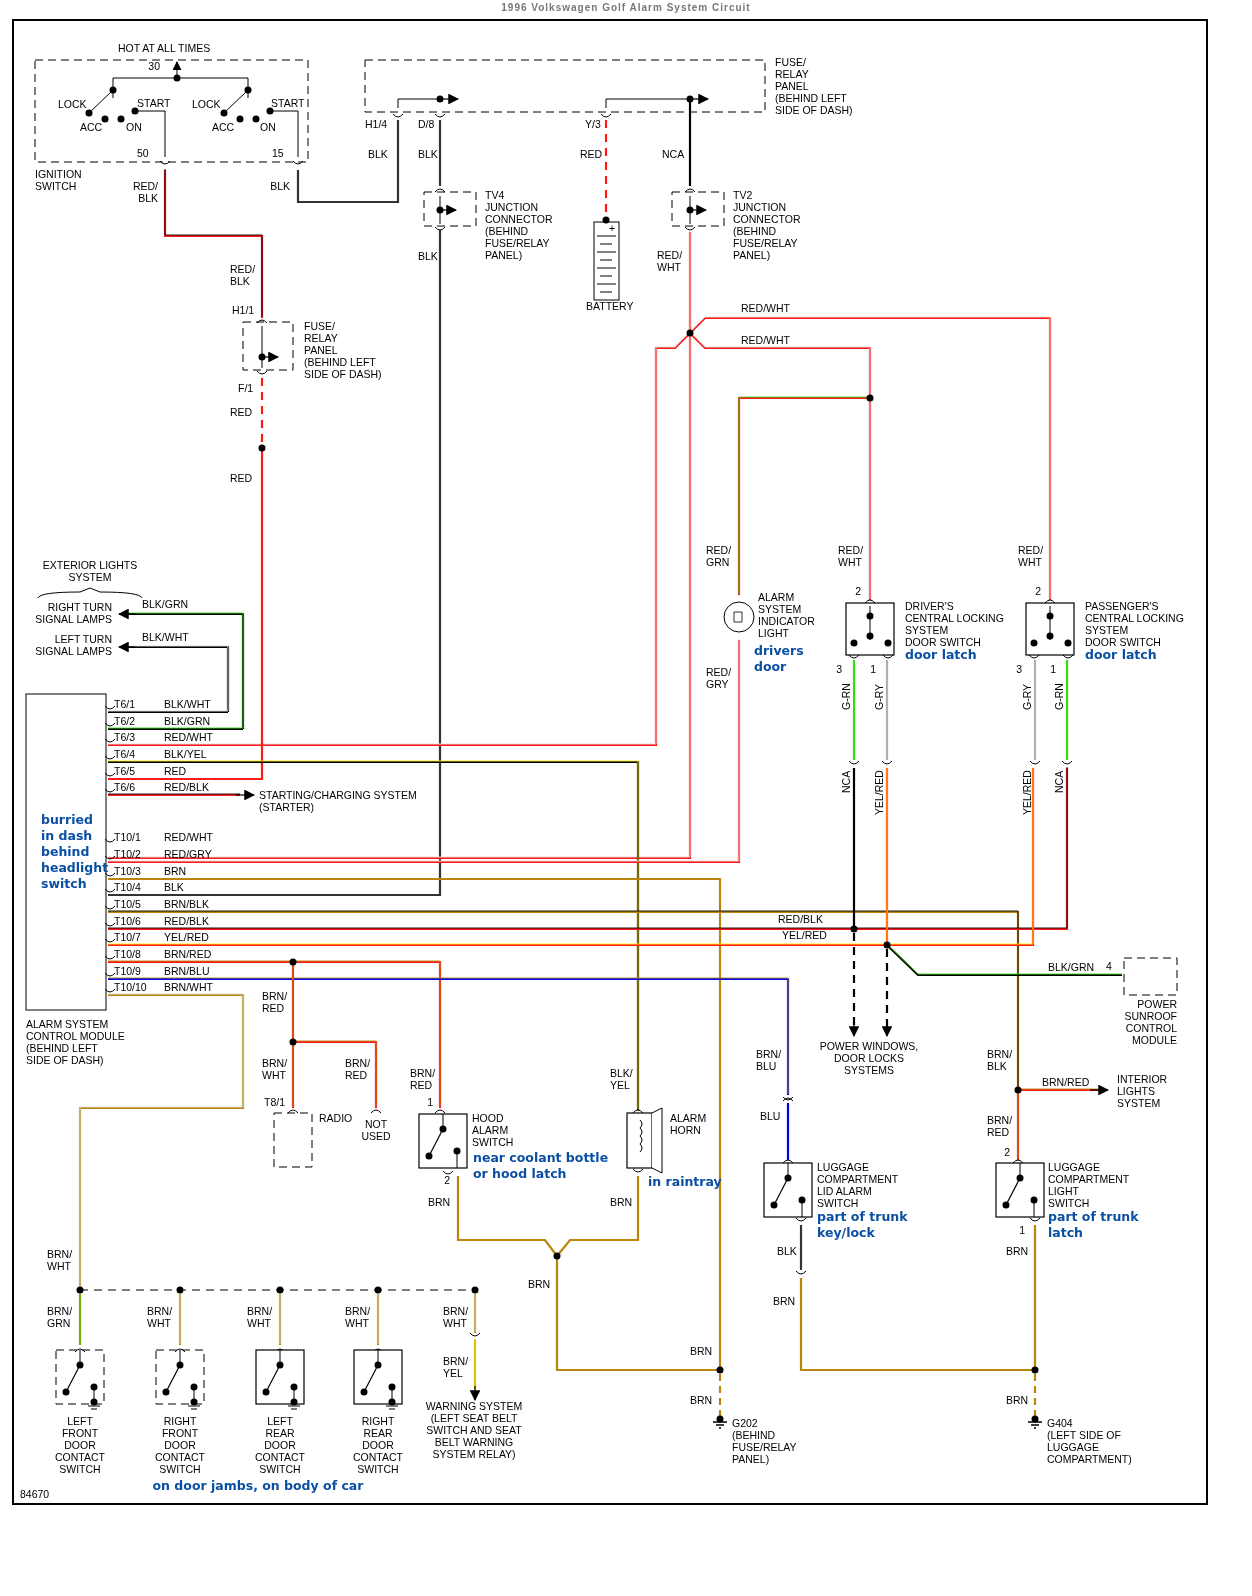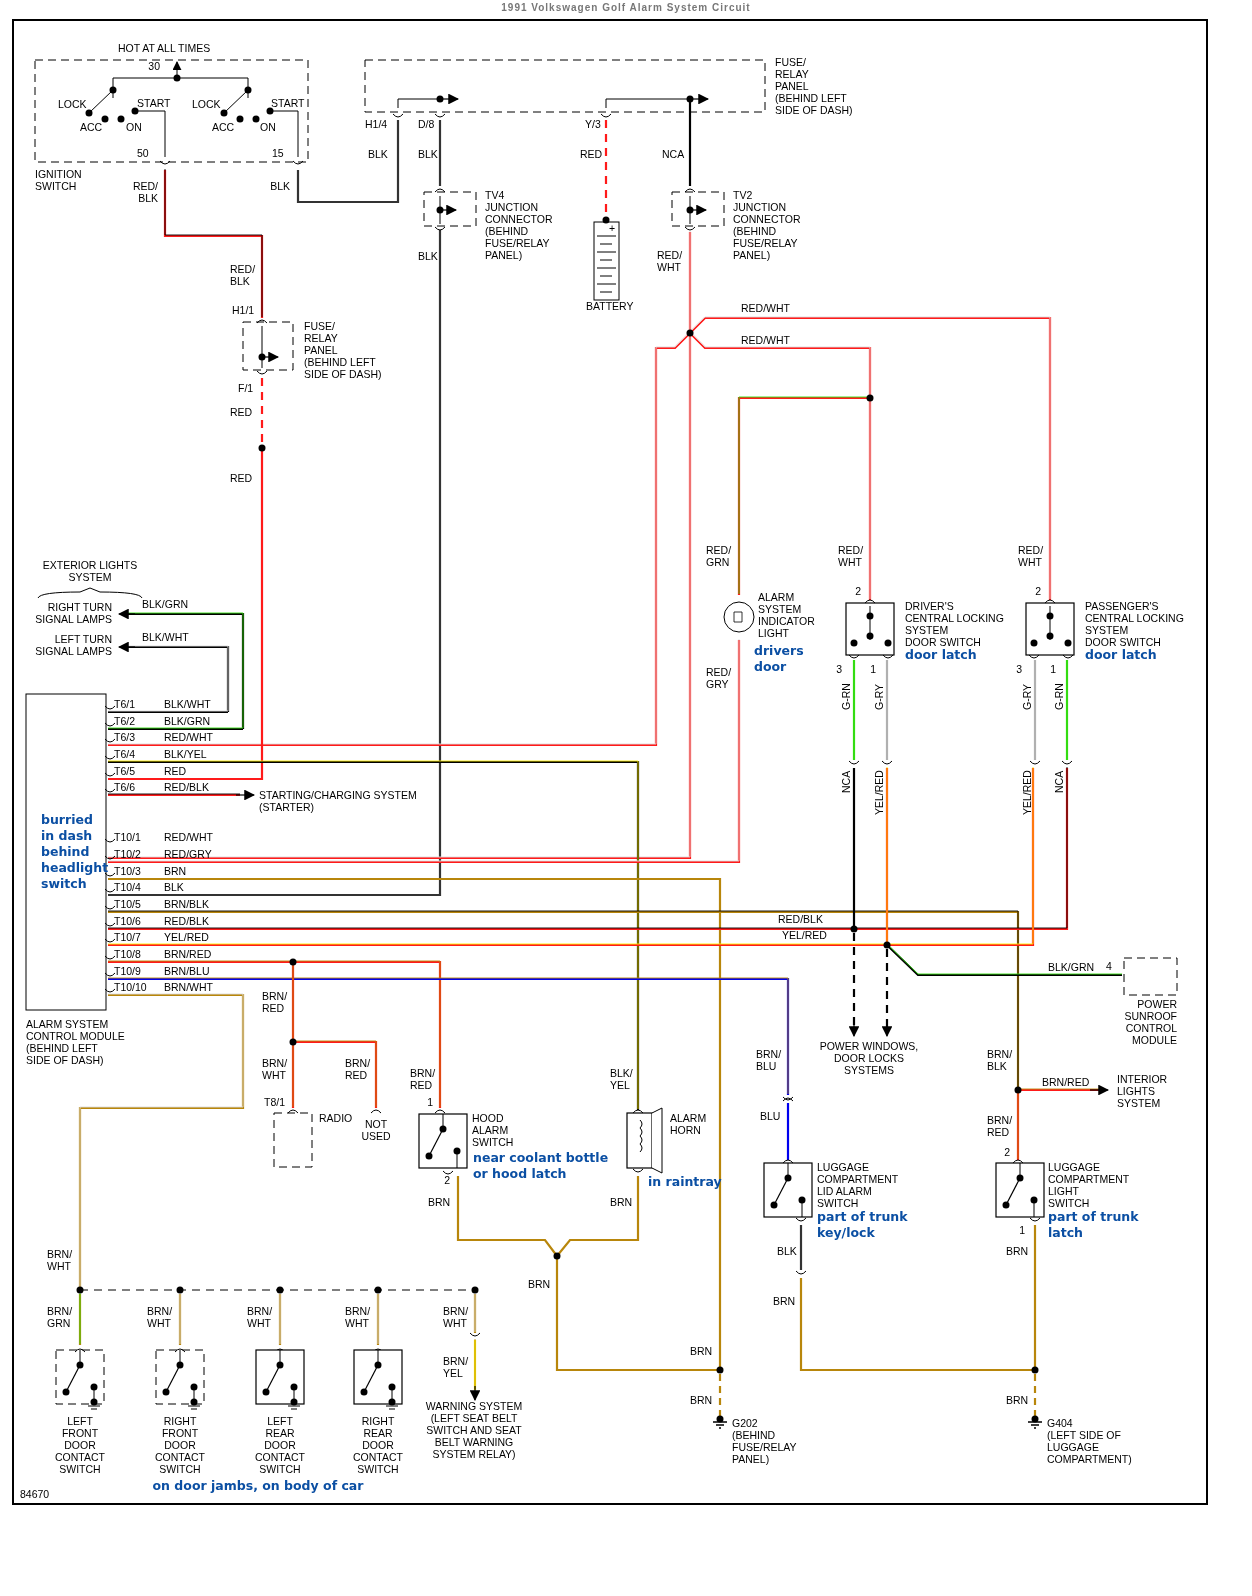--- a/index.html
+++ b/index.html
@@ -5,21 +5,21 @@
   html, body { margin:0; padding:0; background:#ffffff; }
   body { width:1252px; height:1596px; position:relative; overflow:hidden; font-family:"Liberation Sans", sans-serif; }
   #title { position:absolute; left:0; top:2px; width:1252px; text-align:center; font-size:10px; color:#777; font-weight:bold; letter-spacing:1px; }
   svg { position:absolute; left:0; top:0; }
   .lbl { font-family:"Liberation Sans", sans-serif; font-size:10.5px; fill:#000; }
   .note { font-family:"DejaVu Sans", sans-serif; font-size:12.5px; font-weight:bold; fill:#0b4fa3; }
 </style>
 </head>
 <body>
 
-<div id="title">1991 Volkswagen Golf Alarm System Circuit</div>
+<div id="title">1996 Volkswagen Golf Alarm System Circuit</div>
 
 <svg id="diagram" width="1252" height="1596" viewBox="0 0 1252 1596" xmlns="http://www.w3.org/2000/svg">
   <defs>
     <marker id="arr" viewBox="0 0 10 10" refX="9" refY="5" markerWidth="9" markerHeight="9" orient="auto">
       <path d="M0,0 L10,5 L0,10 z" fill="#000"></path>
     </marker>
   </defs>
 
   <rect x="13" y="20" width="1194" height="1484" fill="none" stroke="#000" stroke-width="2"></rect>
   <g id="wires">

